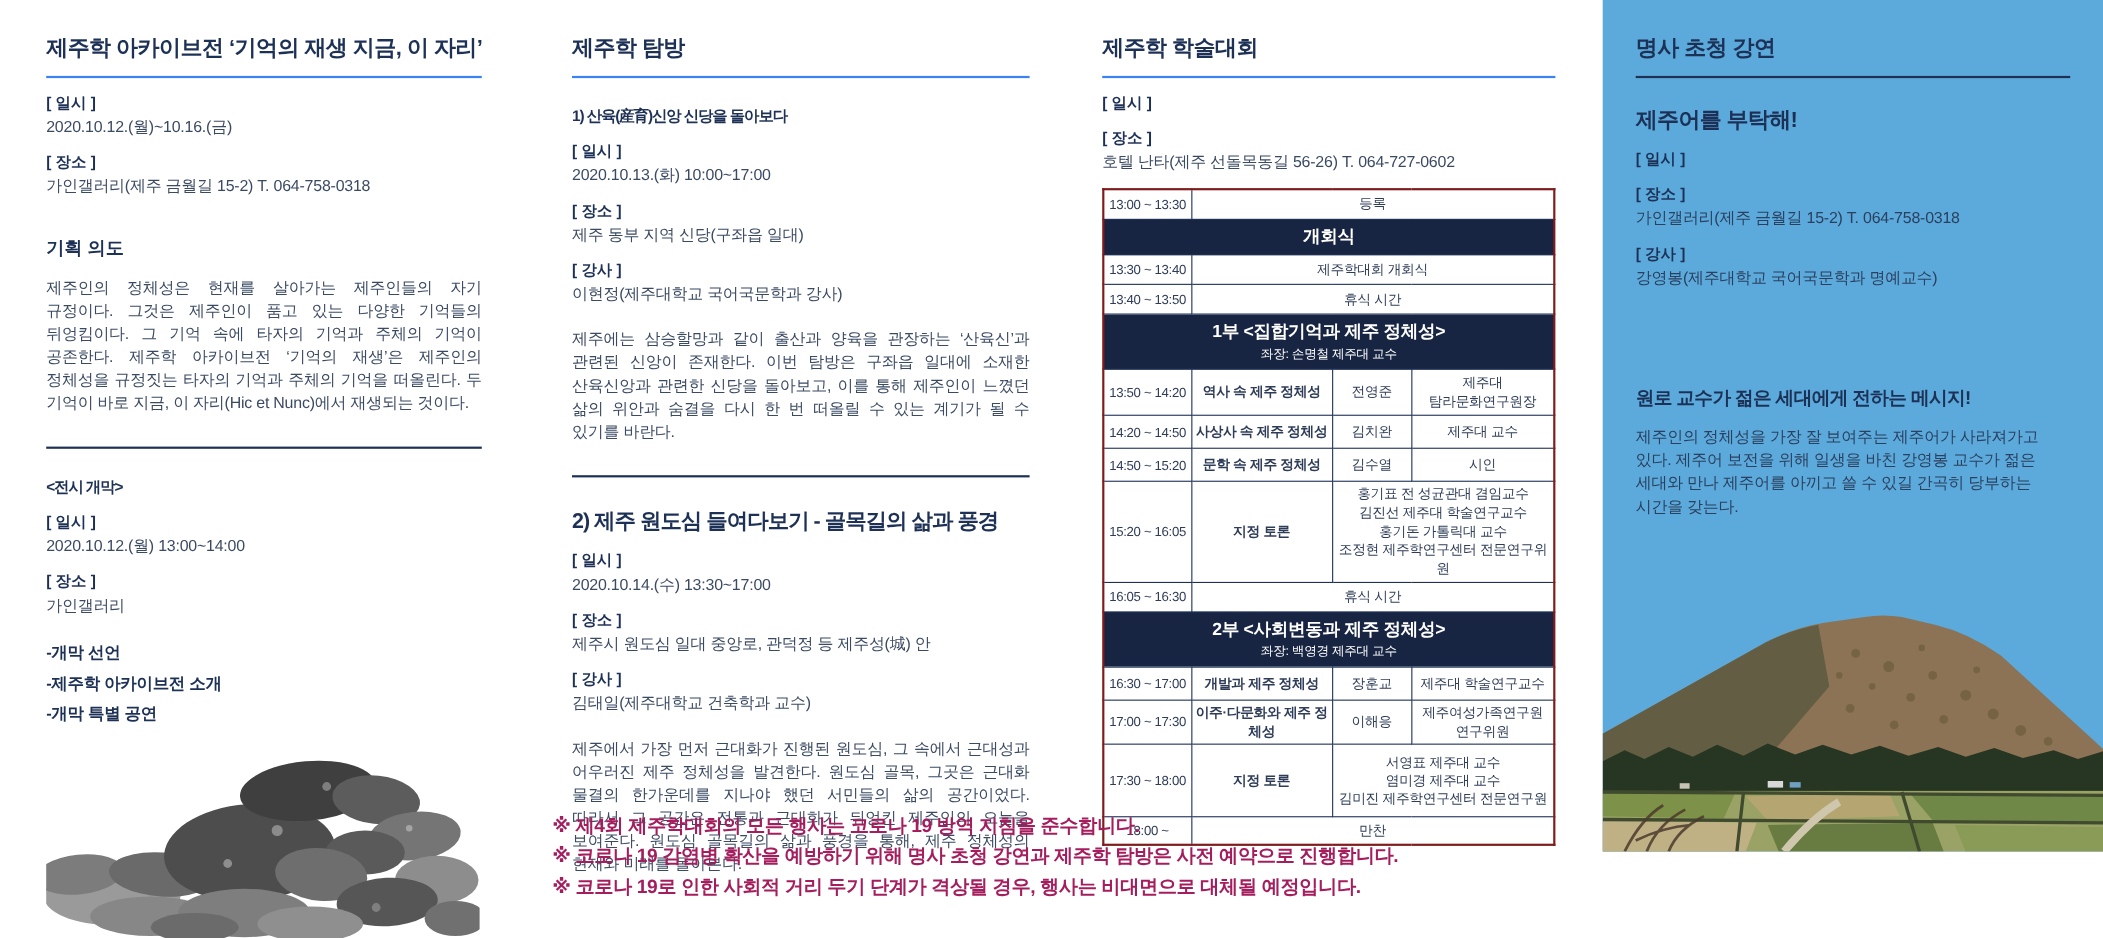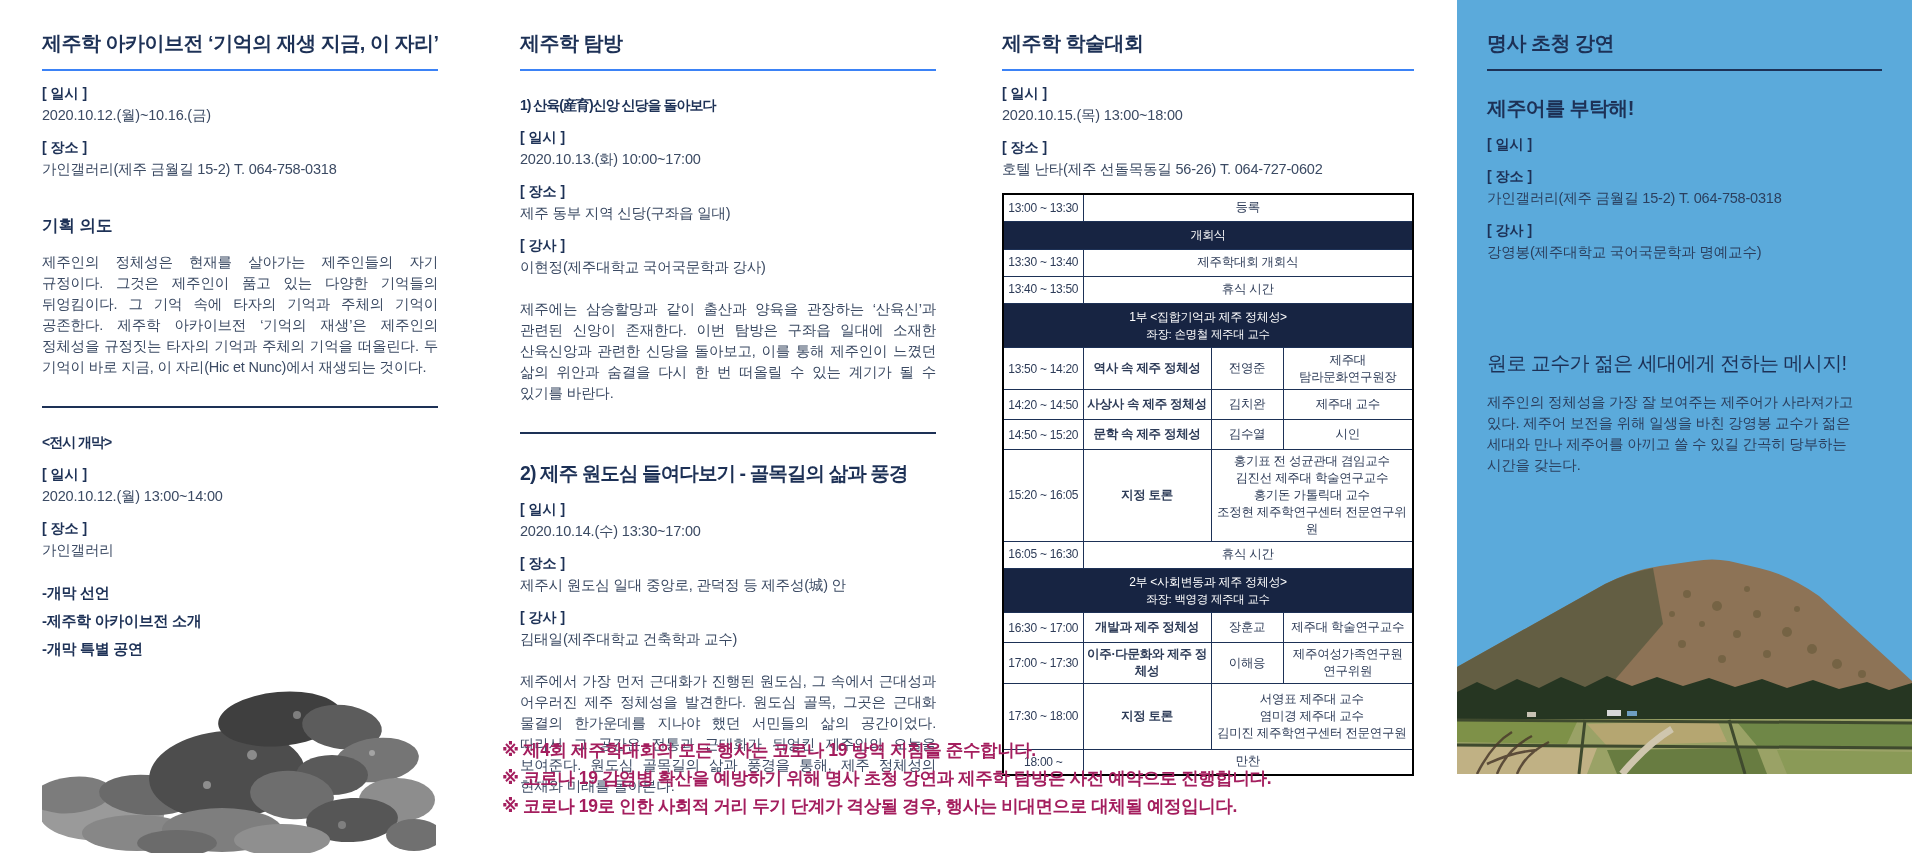--- a/index.html
+++ b/index.html
@@ -34,45 +34,45 @@
   }
   .big-heading.fit{font-size:19.5px;letter-spacing:-0.9px;}
   .open-item{font-size:15px;font-weight:bold;color:#1d3156;margin-top:9px;letter-spacing:-0.3px;}
   .open-performer{font-size:14.5px;margin-top:6px;padding-left:7px;letter-spacing:-0.3px;}
 
   .photo{display:block;margin-top:16px;}
 
   
   #schedule{
     border-collapse:collapse;width:412px;margin-top:14px;
-    border:2px solid #000000;table-layout:fixed;
+    border:2px solid #7f1d1d;table-layout:fixed;
     font-size:12.5px;color:#2e3c58;
   }
   #schedule td{
     border:1px solid #1d3156;text-align:center;vertical-align:middle;
     padding:3px 2px;line-height:1.35;letter-spacing:-0.3px;
   }
   #schedule td.sec{background:#172442;color:#ffffff;padding:5px 2px;}
-  #schedule .sec1{font-weight:normal;font-size:12px;}
+  #schedule .sec1{font-weight:bold;font-size:16px;}
   #schedule .sec2{font-size:11.5px;margin-top:2px;font-weight:normal;}
   #schedule td.topic{font-weight:bold;}
   #schedule td.time{font-size:12px;}
 
   
   #notices{position:absolute;left:502px;top:736px;}
   .notice-line{
     font-size:17.5px;font-weight:bold;color:#a41e5e;
     line-height:28px;white-space:nowrap;letter-spacing:-0.4px;
   }
 
   
   #p4 .col-title{border-bottom-color:#1d3156;}
   #p4 .lecture-title{font-size:20px;font-weight:bold;color:#1d3156;margin-top:24px;letter-spacing:-0.6px;}
   #p4 .meta-value{color:#2b3f5e;}
-  #p4 .message-heading{font-size:20px;font-weight:normal;color:#1d3156;margin-top:88px;letter-spacing:-0.6px;}
+  #p4 .message-heading{font-size:17px;font-weight:bold;color:#1d3156;margin-top:88px;letter-spacing:-0.6px;}
   #p4 .body-par{color:#2b3f5e;text-align:left;}
   #oreum{position:absolute;left:0;bottom:0;}
 </style>
 </head>
 <body>
 
 <div class="panel" id="p1">
   <div class="col-title">제주학 아카이브전 ‘기억의 재생 지금, 이 자리’</div>
   <div class="meta-label">[ 일시 ]</div>
   <div class="meta-value">2020.10.12.(월)~10.16.(금)</div>
@@ -139,21 +139,20 @@
   <div class="meta-label">[ 장소 ]</div>
   <div class="meta-value">제주시 원도심 일대 중앙로, 관덕정 등 제주성(城) 안</div>
   <div class="meta-label">[ 강사 ]</div>
   <div class="meta-value">김태일(제주대학교 건축학과 교수)</div>
   <div class="body-par" style="margin-top:22px;">제주에서 가장 먼저 근대화가 진행된 원도심, 그 속에서 근대성과 어우러진 제주 정체성을 발견한다. 원도심 골목, 그곳은 근대화 물결의 한가운데를 지나야 했던 서민들의 삶의 공간이었다. 따라서 그 공간은 전통과 근대화가 뒤엉킨 제주인의 오늘을 보여준다. 원도심 골목길의 삶과 풍경을 통해, 제주 정체성의 현재와 미래를 돌아본다.</div>
 </div>
 
 <div class="panel" id="p3">
   <div class="col-title">제주학 학술대회</div>
   <div class="meta-label">[ 일시 ]</div>
-  <div class="meta-value">2020.10.15.(목) 13:00~18:00</div>
   <div class="meta-label">[ 장소 ]</div>
   <div class="meta-value">호텔 난타(제주 선돌목동길 56-26) T. 064-727-0602</div>
   <table id="schedule">
     <colgroup>
         <col style="width:80px">
         <col style="width:128px">
         <col style="width:72px">
         <col>
       </colgroup>
     <tbody>

